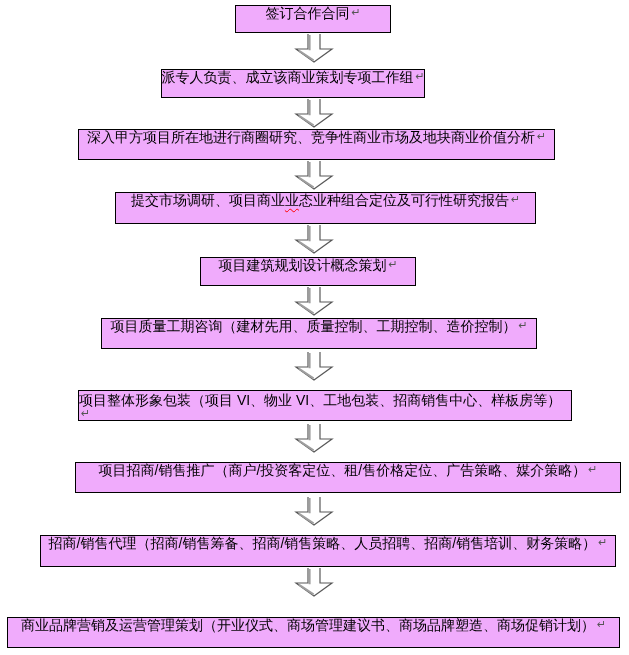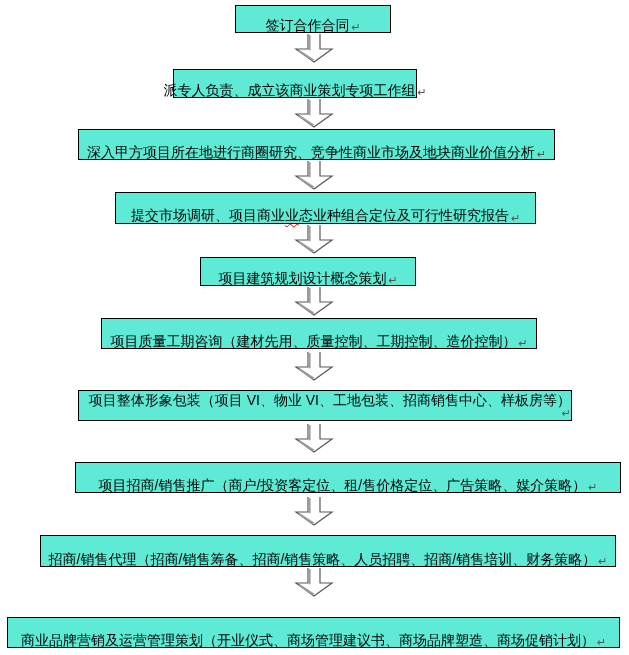--- a/index.html
+++ b/index.html
@@ -8,23 +8,23 @@
     width: 629px;
     height: 655px;
     background: #ffffff;
     font-family: "Liberation Sans", "DejaVu Sans", sans-serif;
     overflow: hidden;
   }
   .box {
     position: absolute;
     box-sizing: border-box;
     border: 1px solid #000000;
-    background: #5eead4;
+    background: #f0abfc;
     display: flex;
-    align-items: flex-end;
+    align-items: flex-start;
     justify-content: center;
     font-size: 14px;
     color: #000000;
     white-space: nowrap;
     line-height: 1;
   }
   .pmark {
     font-size: 11px;
     color: #555555;
     margin-left: 2px;
@@ -37,23 +37,23 @@
     text-underline-offset: 3px;
   }
   .arrow {
     position: absolute;
     left: 292px;
     width: 44px;
     height: 29px;
   }
   
   .b1  { left: 235px; top: 5px;   width: 156px; height: 28px; }
-  .b2  { left: 161px; top: 69px;  width: 244px; height: 29px; margin-left: 12px; }
+  .b2  { left: 161px; top: 69px;  width: 264px; height: 29px; }
   .b3  { left: 78px;  top: 129px; width: 477px; height: 31px; }
-  .b4  { left: 115px; top: 192px; width: 421px; height: 32px; font-family: Liberation Serif, serif; }
+  .b4  { left: 115px; top: 192px; width: 421px; height: 32px; }
   .b5  { left: 200px; top: 257px; width: 216px; height: 29px; }
   .b6  { left: 101px; top: 318px; width: 436px; height: 31px; }
   .b7  { left: 78px;  top: 390px; width: 494px; height: 31px; flex-direction: column; }
   .b8  { left: 75px;  top: 462px; width: 546px; height: 31px; }
   .b9  { left: 40px;  top: 535px; width: 576px; height: 32px; }
   .b10 { left: 7px;   top: 617px; width: 613px; height: 31px; }
   
   .a1 { top: 34px; }
   .a2 { top: 99px; }
   .a3 { top: 161px; }

